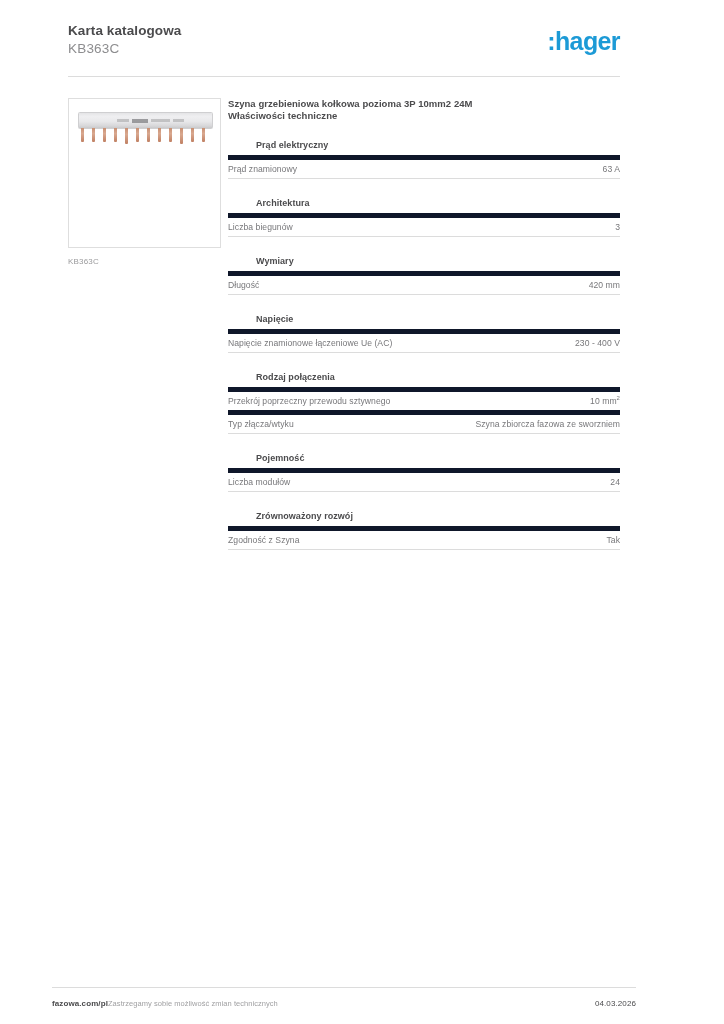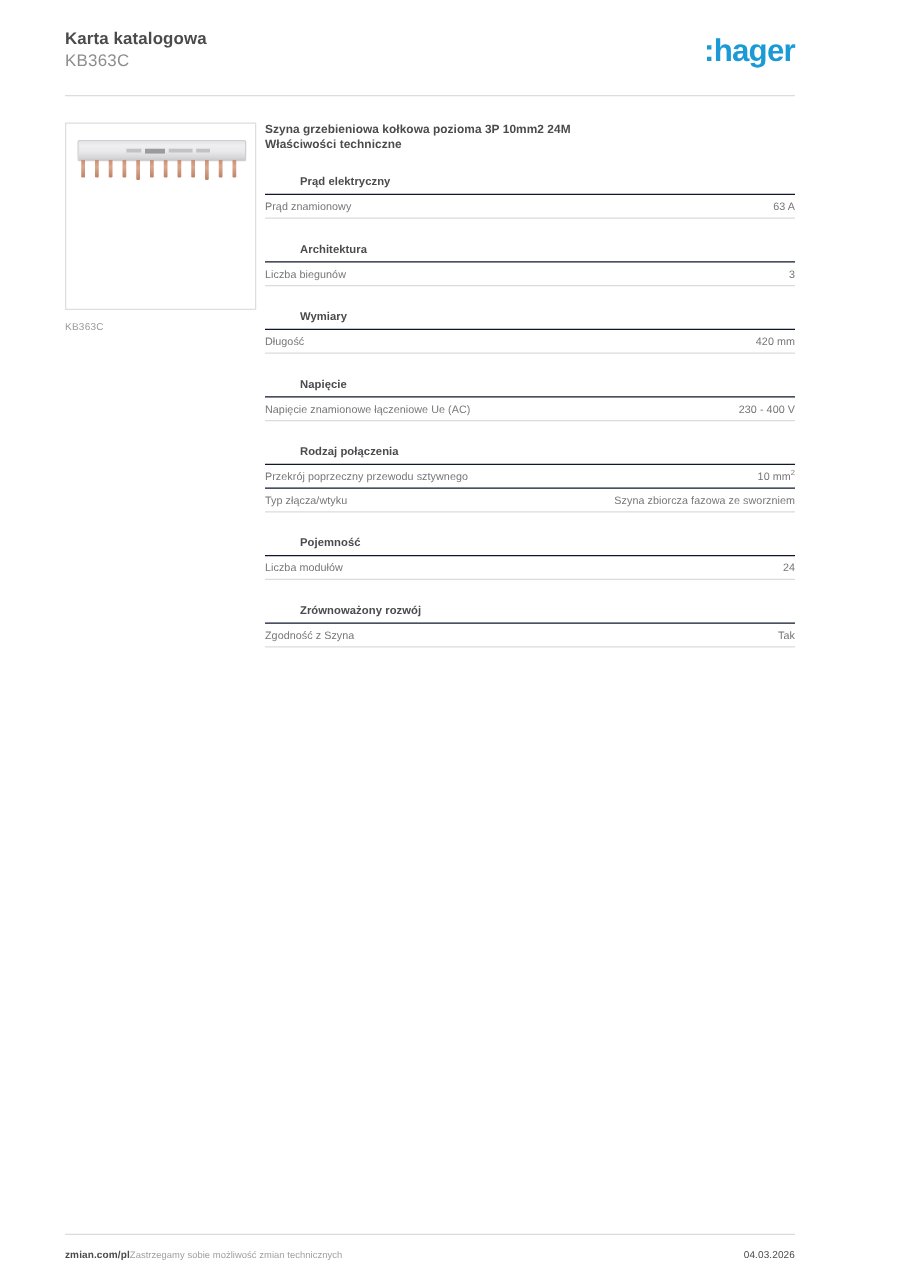--- a/index.html
+++ b/index.html
@@ -15,21 +15,21 @@
     color: #58585a;
     position: relative;
     overflow: hidden;
   }
 
   .page {
     position: absolute;
     left: 0; top: 0;
     width: 688px;
     height: 1024px;
-    padding: 0 52px;
+    padding: 0 68px;
   }
 
   
   .header {
     position: relative;
     height: 46px;
     margin-top: 22px;
   }
   .doc-title {
     font-size: 13.5px;
@@ -160,21 +160,21 @@
     font-weight: bold;
     color: #4b4b4d;
     letter-spacing: 0.05px;
     padding-bottom: 5px;
     margin-left: 28px;
   }
   .spec-row {
     display: flex;
     justify-content: space-between;
     align-items: center;
-    border-top: 1px solid #0f172a;
+    border-top: 5px solid #0f172a;
     padding: 4px 0 4px 0;
     min-height: 17px;
   }
   .spec-row:last-child {
     border-bottom: 1px solid #dcdcdc;
   }
   .spec-label {
     font-size: 8.6px;
     color: #77777a;
     letter-spacing: 0.05px;
@@ -334,19 +334,19 @@
             </div>
           </div>
         </div>
     </div>
 
   </div>
 
   <div class="footer">
     <div class="footer-rule"></div>
     <div class="footer-row">
-      <div class="footer-left">zmian.com/pl</div>
+      <div class="footer-left">fazowa.com/pl</div>
       <div class="footer-center">Zastrzegamy sobie możliwość zmian technicznych</div>
       <div class="footer-right">04.03.2026</div>
     </div>
   </div>
 
 </div>
 
 </body></html>

